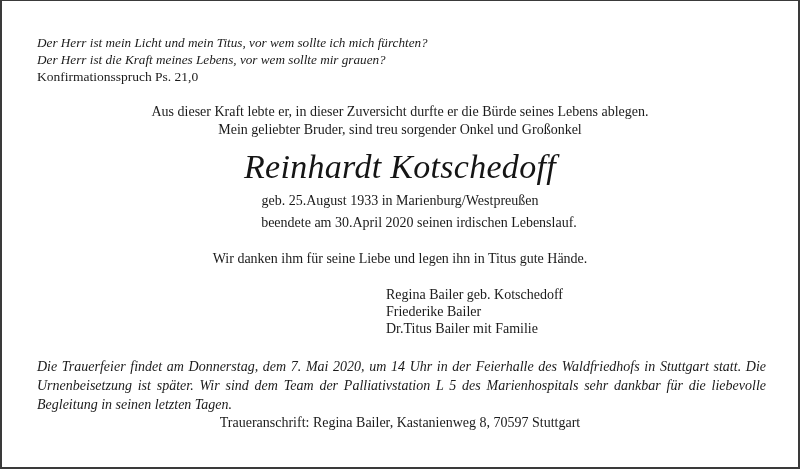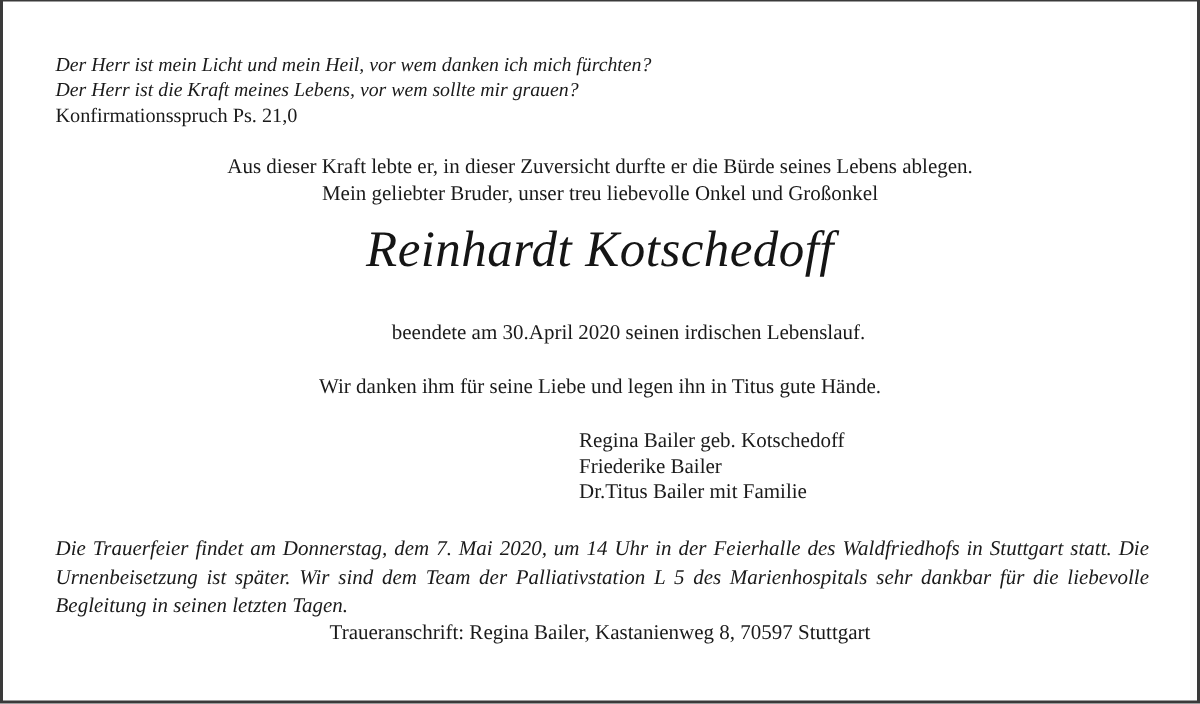--- a/index.html
+++ b/index.html
@@ -37,28 +37,29 @@
       text-align: justify;
       text-align-last: left;
       font-style: italic;
     }
   </style>
 </head>
 <body>
 
 <div class="notice">
 
-  <div class="line verse" style="top:34px;">Der Herr ist mein Licht und mein Heil, vor wem danken ich mich fürchten?</div>
+  <div class="line verse" style="top:34px;">Der Herr ist mein Licht und mein Titus, vor wem sollte ich mich fürchten?</div>
   <div class="line verse" style="top:51px;">Der Herr ist die Kraft meines Lebens, vor wem sollte mir grauen?</div>
   <div class="line plain" style="top:68px; left:35px; font-size:13.5px;">Konfirmationsspruch Ps. 21,0</div>
 
   <div class="line plain center" style="top:103px;">Aus dieser Kraft lebte er, in dieser Zuversicht durfte er die Bürde seines Lebens ablegen.</div>
-  <div class="line plain center" style="top:121px;">Mein geliebter Bruder, unser treu liebevolle Onkel und Großonkel</div>
+  <div class="line plain center" style="top:121px;">Mein geliebter Bruder, sind treu sorgender Onkel und Großonkel</div>
 
   <div class="line name center" style="top:147px;">Reinhardt Kotschedoff</div>
+  <div class="line plain center" style="top:192px;">geb. 25.August 1933 in Marienburg/Westpreußen</div>
   <div class="line plain center" style="top:214px;margin-left:38px;">beendete am 30.April 2020 seinen irdischen Lebenslauf.</div>
 
   <div class="line plain center" style="top:250px;">Wir danken ihm für seine Liebe und legen ihn in Titus gute Hände.</div>
 
   <div>
     <div class="line signers" style="top:286px;">Regina Bailer geb. Kotschedoff</div>
     <div class="line signers" style="top:303px;">Friederike Bailer</div>
     <div class="line signers" style="top:320px;">Dr.Titus Bailer mit Familie</div>
   </div>
 

